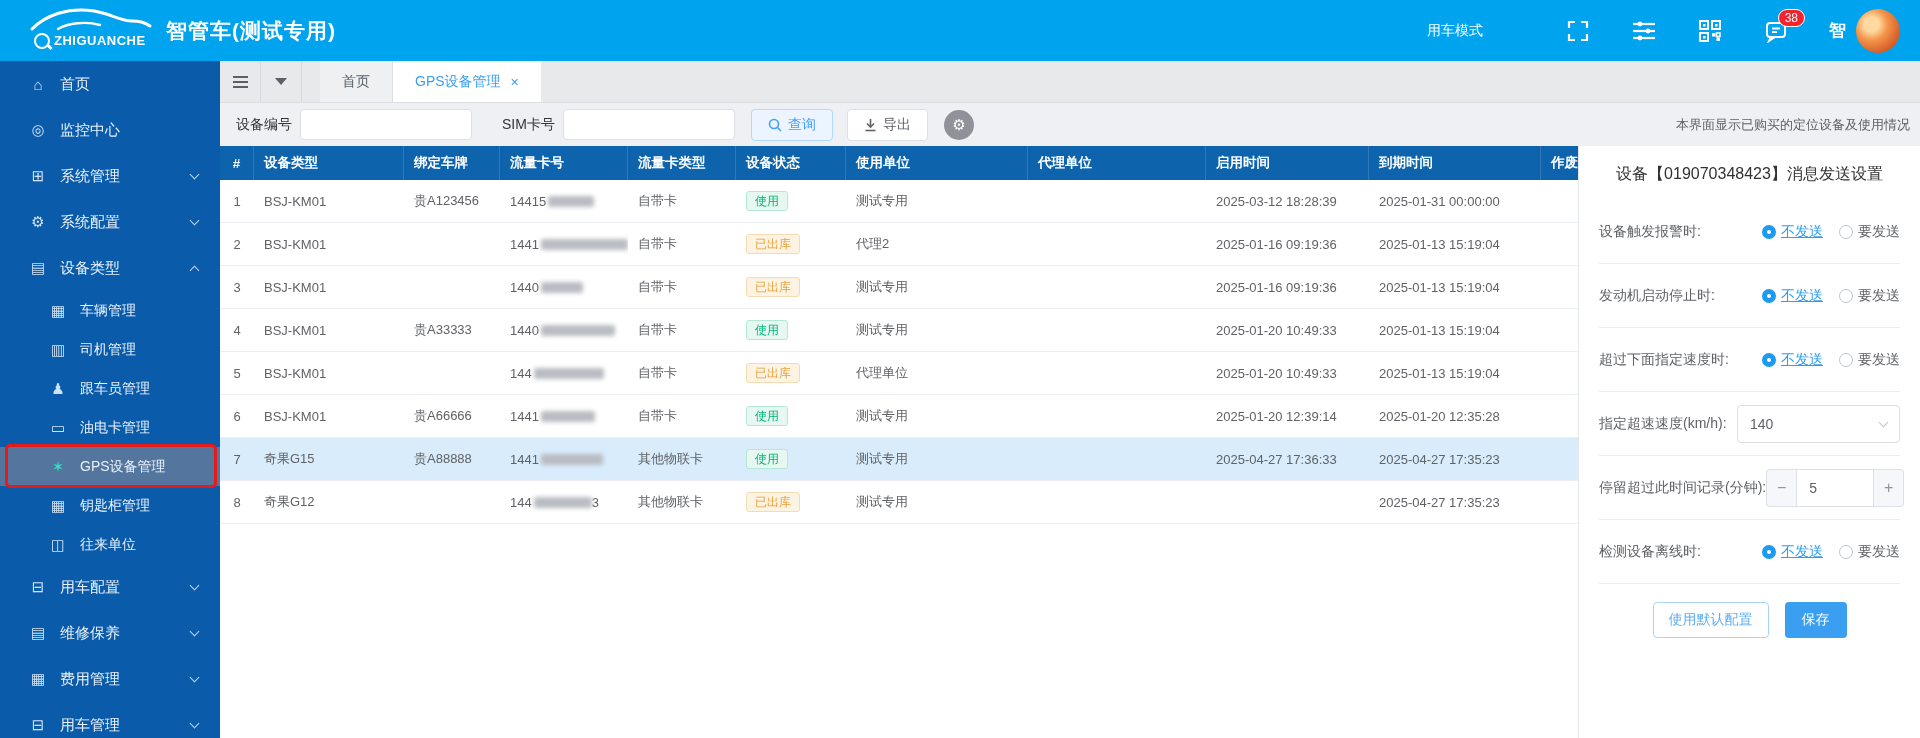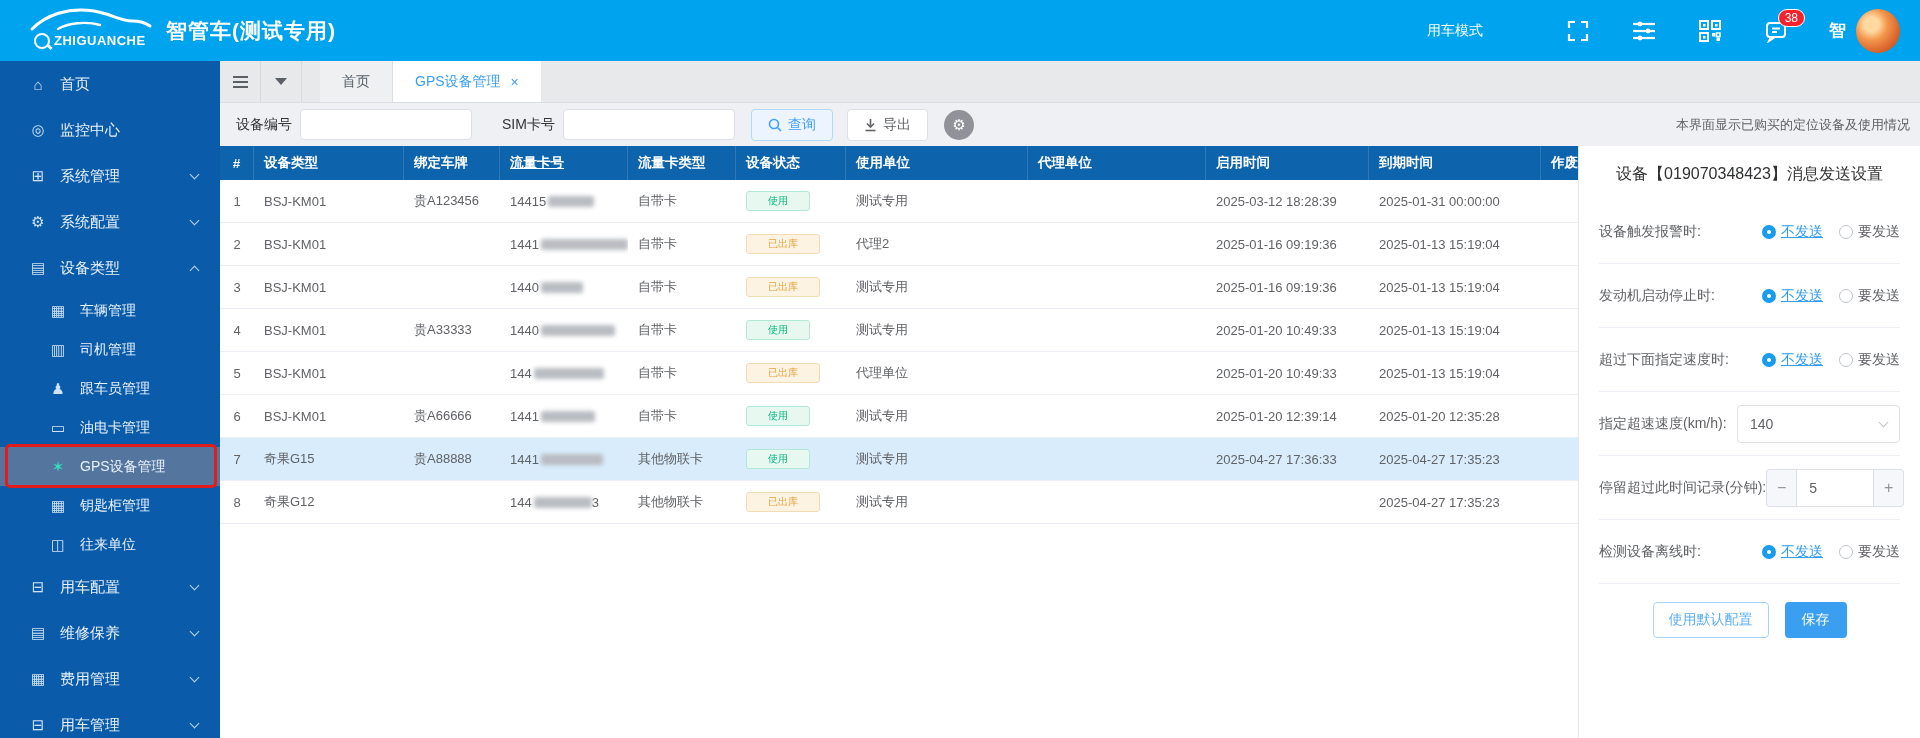--- a/index.html
+++ b/index.html
@@ -68,21 +68,21 @@
   .table-wrap { position:absolute; left:220px; top:146px; width:1358px; overflow:hidden; z-index:5; background:#fff; }
   .t-header { display:flex; height:34px; background:#0d64ad; }
   .t-hcell { color:#fff; font-size:13.5px; font-weight:bold; display:flex; align-items:center; padding-left:10px;
     border-right:1px solid rgba(255,255,255,.14); flex:none; }
   .t-hcell.center { justify-content:center; padding-left:0; }
   .t-row { display:flex; height:43px; border-bottom:1px solid #ebeef5; background:#fff; cursor:pointer; }
   .t-row.hl { background:#d8ecfb; }
   .t-cell { font-size:13px; color:#606266; display:flex; align-items:center; padding-left:10px; flex:none; overflow:hidden; white-space:nowrap; }
   .t-cell.center { justify-content:center; padding-left:0; }
   .masked { display:inline-block; height:11px; background:#b9bcc2; border-radius:2px; filter:blur(2px); margin-left:2px; }
-  .tag { font-size:10px; padding:2px 21px; border-radius:3px; border:1px solid; line-height:14px; }
+  .tag { font-size:12px; padding:2px 8px; border-radius:3px; border:1px solid; line-height:14px; }
   .tag.green { color:#00b57d; background:#e7f8f1; border-color:#b4e8d6; }
   .tag.orange { color:#e6a23c; background:#fdf3e3; border-color:#f3dcb3; }
   .v-scroll-thumb { position:absolute; right:2px; top:452px; width:6px; height:34px; border-radius:3px; background:#c9ccd1; }
 
   
   .panel { position:absolute; left:1578px; top:146px; width:342px; height:592px; background:#fff;
     border-left:1px solid #e4e7ed; z-index:8; padding:0 20px; }
   .p-title { height:52px; display:flex; align-items:center; justify-content:center; font-size:16px; color:#303133; margin-top:2px; }
   .p-row { height:64px; display:flex; align-items:center; justify-content:space-between; border-bottom:1px solid #ebeef5; }
   .p-label { font-size:14px; color:#606266; white-space:nowrap; }
@@ -287,21 +287,21 @@
       <span>⚙</span>
     </button>
   <span class="f-hint">本界面显示已购买的定位设备及使用情况</span>
 </div>
 
 <div class="table-wrap" id="table-mount">
     <div class="t-header">
       <span class="t-hcell center" style="width: 34px;">#</span>
       <span class="t-hcell" style="width: 150px;">设备类型</span>
       <span class="t-hcell" style="width: 96px;">绑定车牌</span>
-      <span class="t-hcell" style="width: 128px; text-decoration: underline;">流量卡号</span>
+      <span class="t-hcell" style="width: 128px;">流量卡号</span>
       <span class="t-hcell" style="width: 108px;">流量卡类型</span>
       <span class="t-hcell" style="width: 110px;">设备状态</span>
       <span class="t-hcell" style="width: 182px;">使用单位</span>
       <span class="t-hcell" style="width: 178px;">代理单位</span>
       <span class="t-hcell" style="width: 163px;">启用时间</span>
       <span class="t-hcell" style="width: 172px;">到期时间</span>
       <span class="t-hcell" style="width: 60px;">作废</span>
     </div>
     <div class="t-row">
       <span class="t-cell center" style="width: 34px;">1</span>

